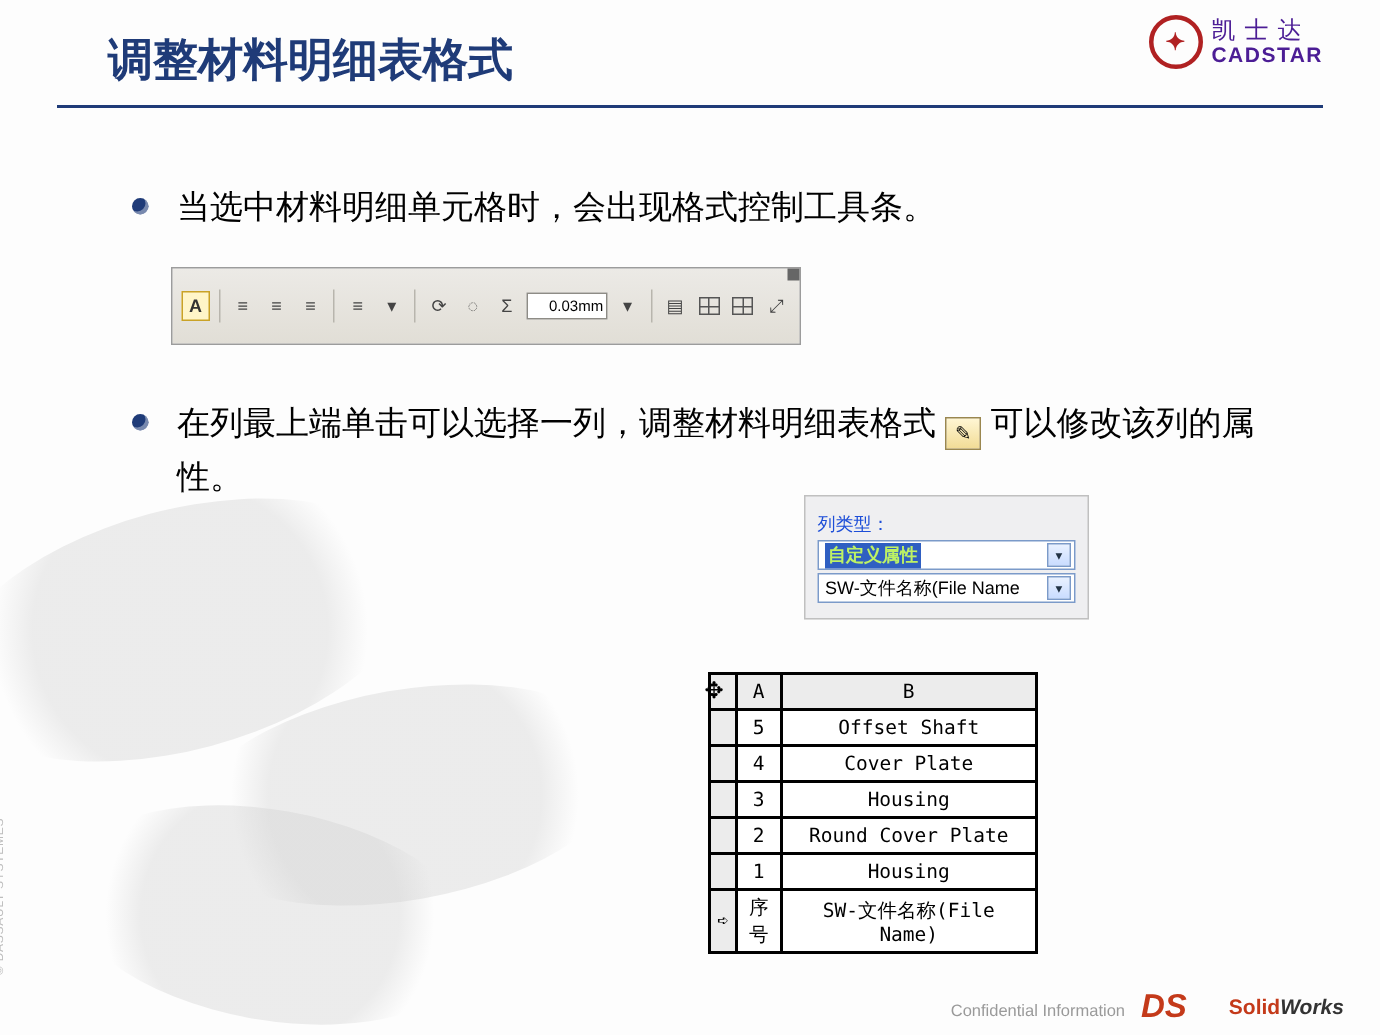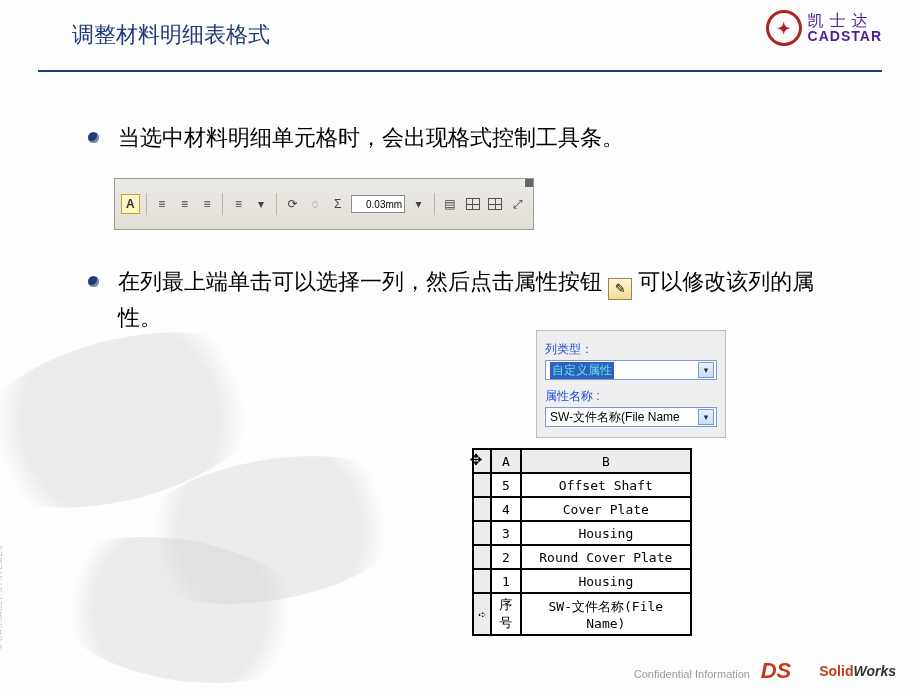--- a/index.html
+++ b/index.html
@@ -30,22 +30,22 @@
     transform: rotate(-90deg);
     transform-origin: left bottom;
     font-size: 8px;
     color: #bdbdbd;
     letter-spacing: .5px;
   }
 
   .title {
     position: absolute;
     left: 72px; top: 20px;
-    font-size: 22px;
-    font-weight: normal;
+    font-size: 30px;
+    font-weight: bold;
     color: #1f3b78;
   }
   .title-rule {
     position: absolute;
     left: 38px; right: 38px; top: 70px;
     height: 0;
     border-top: 2px solid #1f3b78;
   }
 
   .logo {
@@ -149,21 +149,21 @@
   .prop-label { color:#1d4ed8; margin-top:4px; }
   .prop-select {
     margin-top:2px;
     height: 20px;
     border: 1px solid #7b9ac9;
     background: #fff;
     display:flex; align-items:center; justify-content:space-between;
     padding: 0 2px 0 4px;
     font-size: 12px;
   }
-  .prop-select.sel .val { background:#2f5fc2; color:#5eead4; padding:0 2px; }
+  .prop-select.sel .val { background:#2f5fc2; color:#bef264; padding:0 2px;font-weight:bold; }
   .dd-btn {
     width:16px; height:16px;
     border:1px solid #7b9ac9;
     background:linear-gradient(#e9f1ff,#c9dcff);
     display:flex; align-items:center; justify-content:center;
     font-size:9px; color:#234;
   }
 
   
   .bom-wrap {
@@ -253,33 +253,32 @@
       <span class="tb-grid"></span>
     </span>
   <span class="tb-btn">
       <span class="tb-grid"></span>
     </span>
   <span class="tb-btn">⤢</span>
 </div>
 
 <ul class="points p2wrap">
   <li>
-    <span>在列最上端单击可以选择一列，然后点击属性按钮 </span>
+    <span>在列最上端单击可以选择一列，调整材料明细表格式 </span>
     <span class="prop-icon">✎</span>
     <span> 可以修改该列的属性。</span>
   </li>
 </ul>
 
 <div class="prop-panel">
   <div class="prop-label">列类型：</div>
   <div class="prop-select sel">
     <span class="val">自定义属性</span>
     <span class="dd-btn">▾</span>
   </div>
-  <div class="prop-label" style="margin-top:8px">属性名称 :</div>
   <div class="prop-select">
     <span>SW-文件名称(File Name</span>
     <span class="dd-btn">▾</span>
   </div>
 </div>
 
 <div class="bom-wrap">
   <span class="move-icon">✥</span>
   <table class="bom">
     <tbody>

